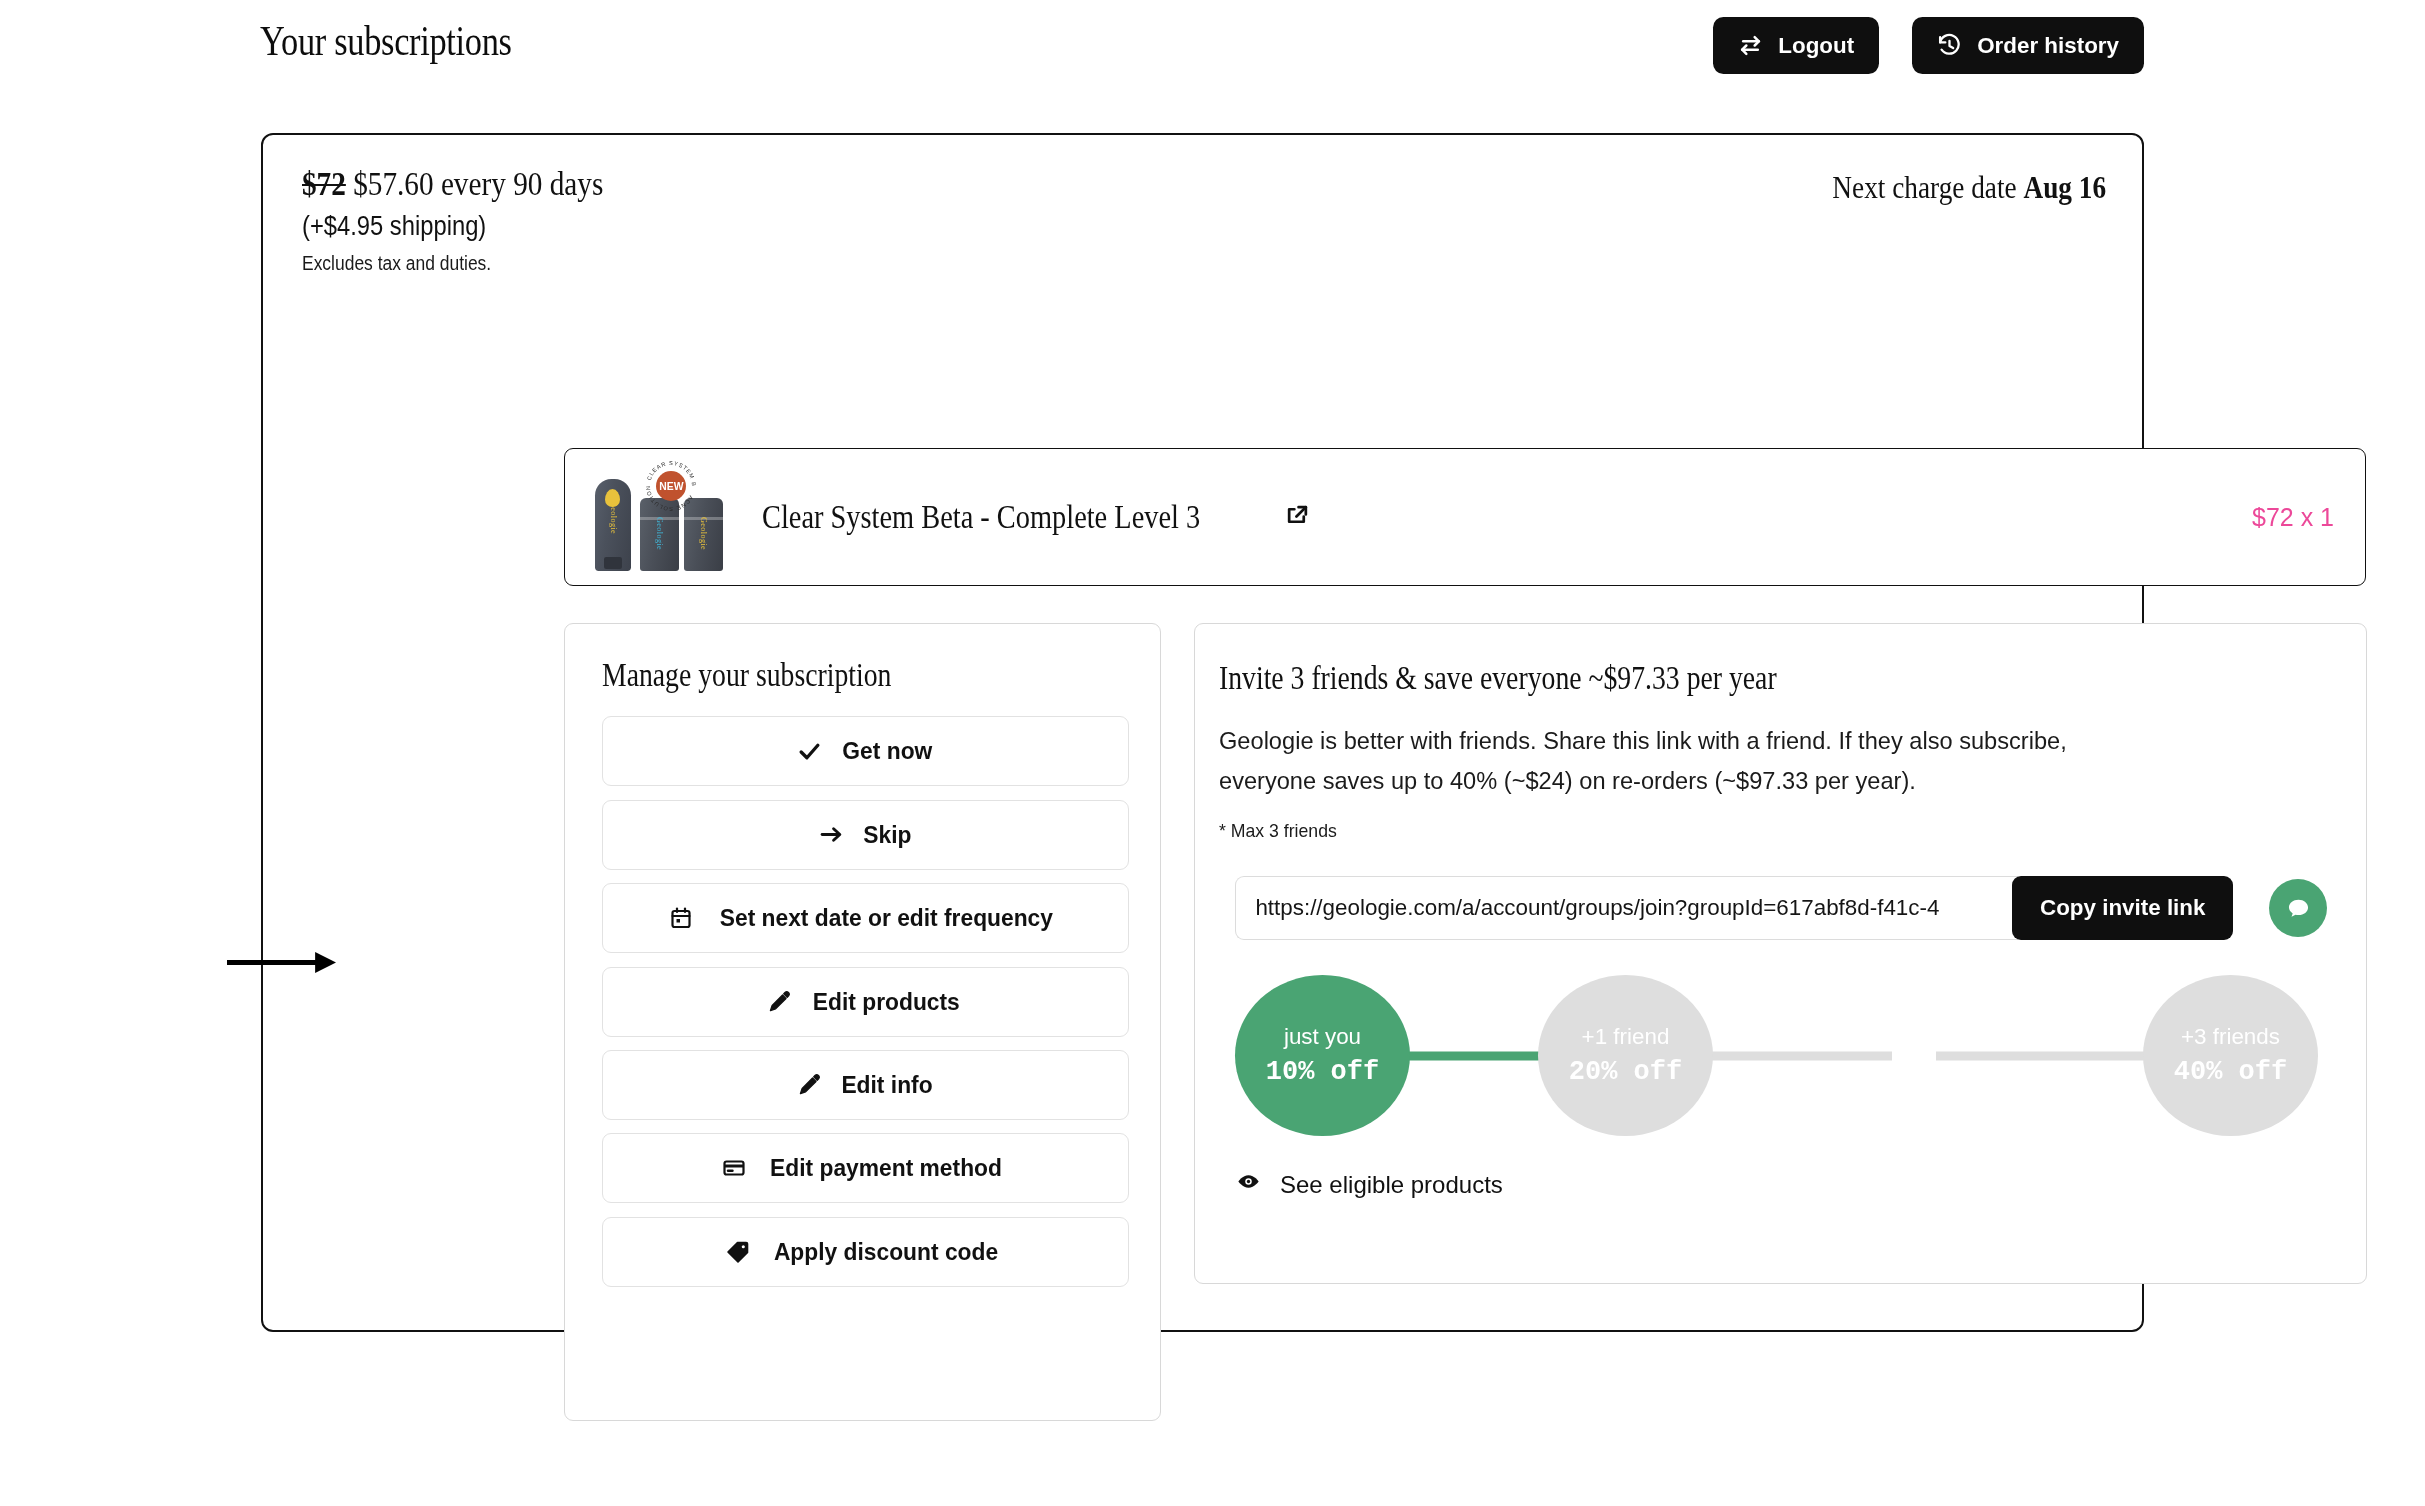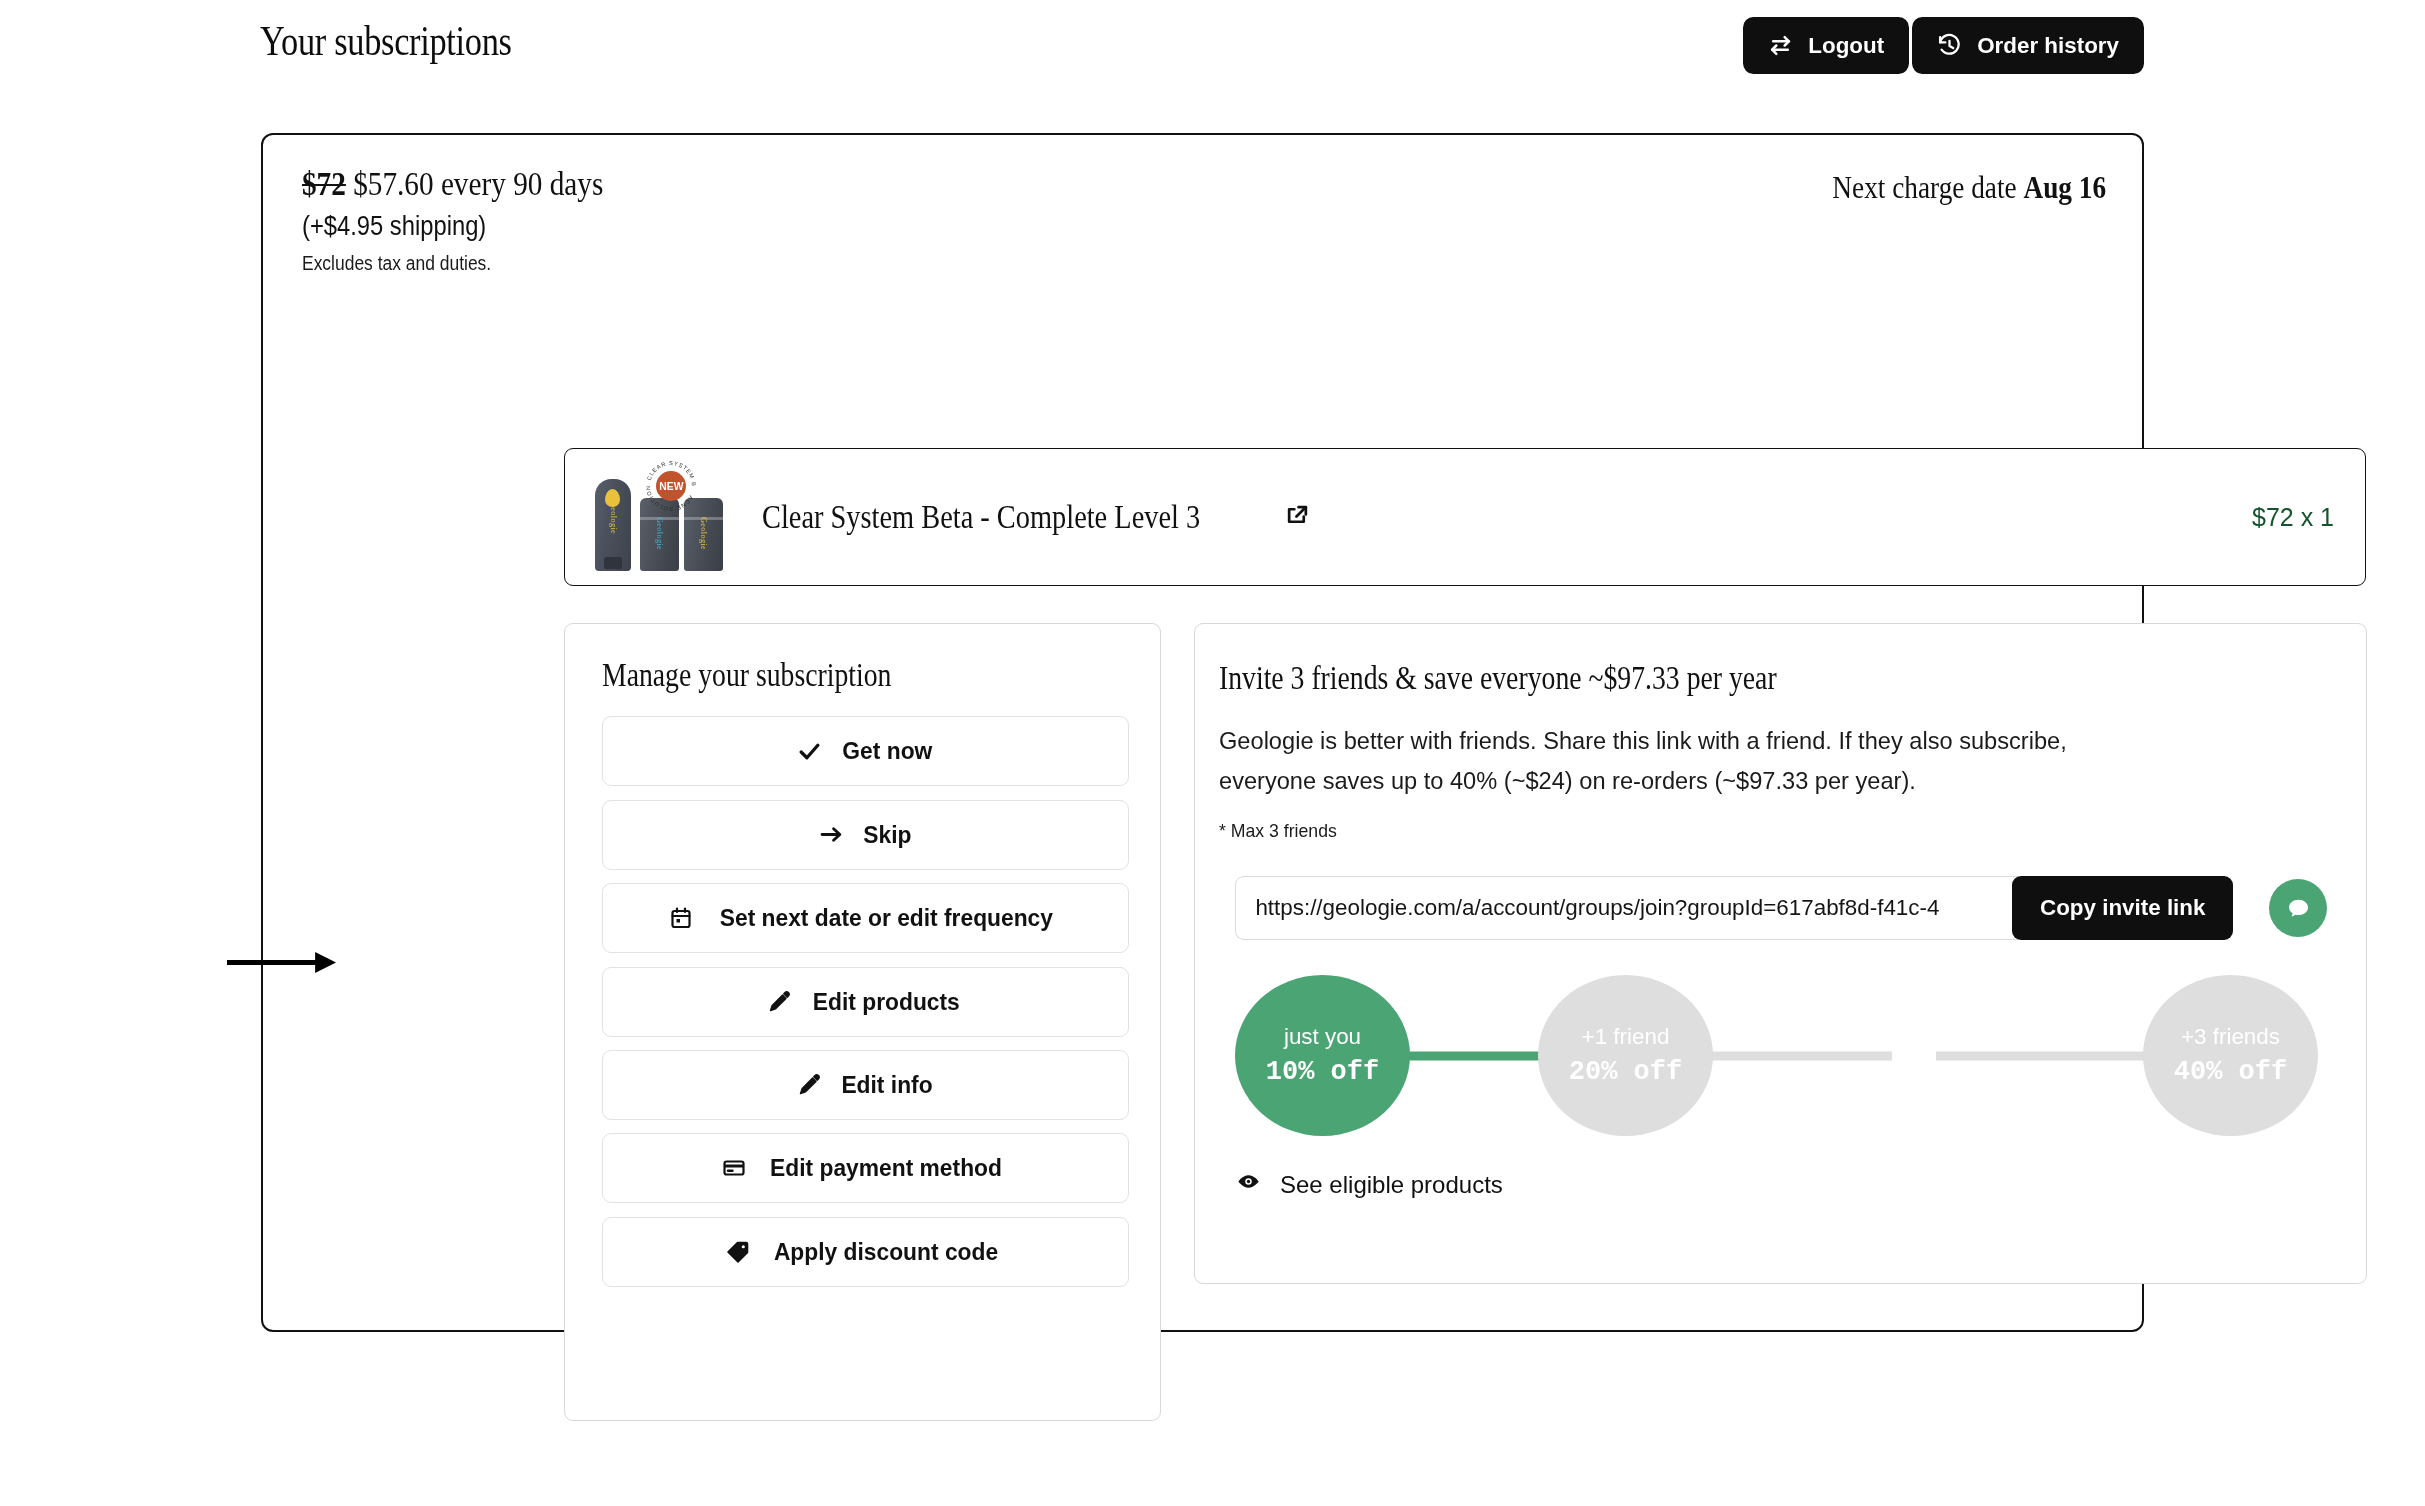--- a/index.html
+++ b/index.html
@@ -39,21 +39,21 @@
     transform: scaleX(0.80);
     transform-origin: left top;
     white-space: nowrap;
   }
 
   .header-buttons {
     position: absolute;
     right: 282px;
     top: 17px;
     display: flex;
-    gap: 3px;
+    gap: 33px;
   }
 
   .hdr-btn {
     display: flex;
     align-items: center;
     gap: 15px;
     background: #0f0f0f;
     color: #ffffff;
     border: none;
     border-radius: 10.4px;
@@ -256,21 +256,21 @@
     transform-origin: left center;
   }
 
   .product-price {
     position: absolute;
     right: 31px;
     top: 50%;
     transform: translateY(-50%);
     font-family: "Liberation Sans", sans-serif;
     font-size: 25px;
-    color: #14532d;
+    color: #ec4899;
     white-space: nowrap;
     margin-left: 48px;
   }
 
   
   .manage-panel {
     position: absolute;
     left: 301px;
     top: 488px;
     width: 597px;

